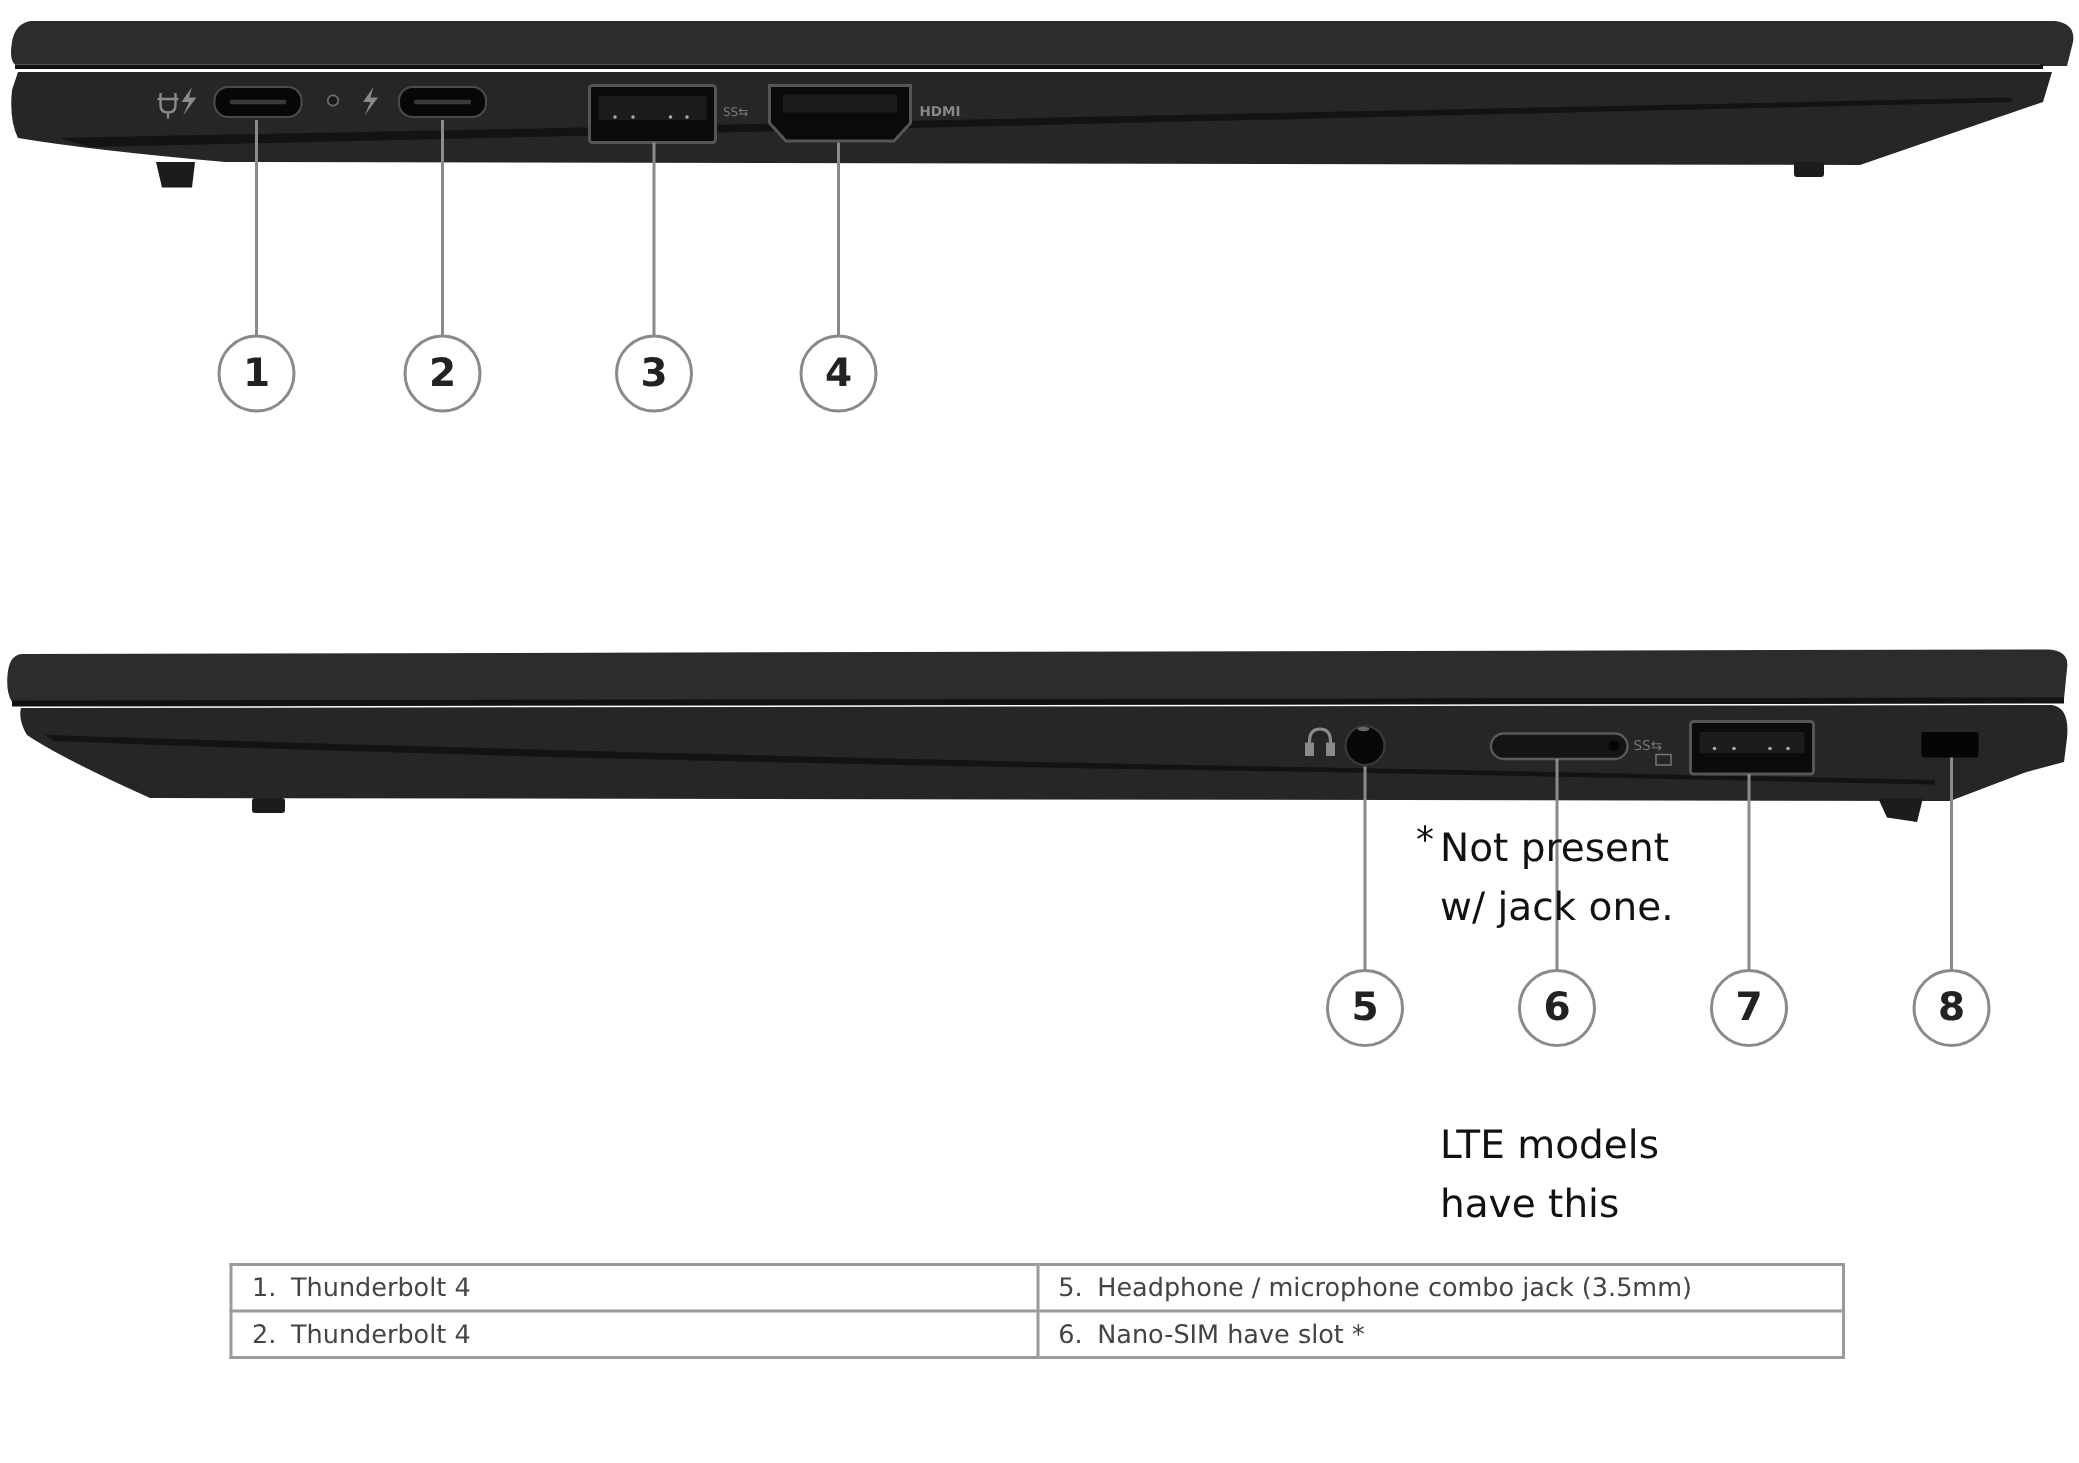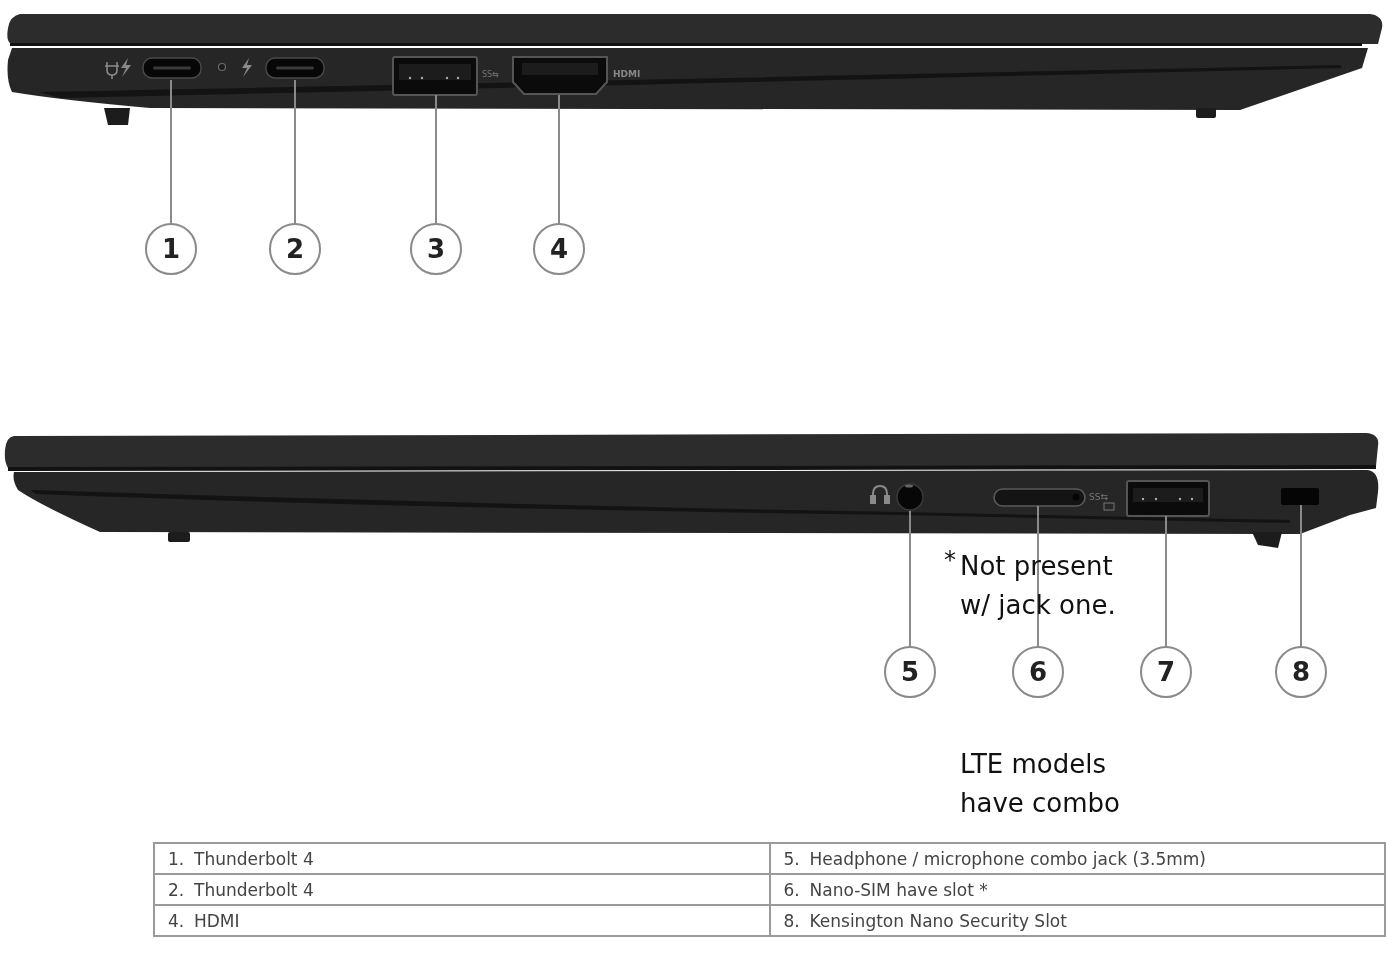--- a/index.html
+++ b/index.html
@@ -7,21 +7,21 @@
          font-family: "Liberation Sans", sans-serif; }
   svg.laptop { position: absolute; left: 0; top: 0; }
   .callout-line { position: absolute; width: 2px; background: #8a8a8a; }
   .callout { position: absolute; width: 52px; height: 52px; border: 2px solid #8a8a8a;
              border-radius: 50%; background: #fff; box-sizing: border-box;
              display: flex; align-items: center; justify-content: center;
              font-family: "DejaVu Sans", sans-serif; font-weight: bold; font-size: 26px; color: #222; }
   .note { position: absolute; font-family: "DejaVu Sans", sans-serif; font-size: 26px;
           color: #111; line-height: 39px; }
   .note .star { position: absolute; left: -16px; top: -6px; font-size: 24px; }
-  table.legend { position: absolute; left: 153px; top: 842px; width: 1233px;
+  table.legend { position: absolute; left: 153px; top: 842px; width: 1077px;
                  border-collapse: collapse; table-layout: fixed; }
   table.legend td { border: 2px solid #9a9a9a; height: 29px; padding: 0 0 0 13px;
                     font-family: "DejaVu Sans", sans-serif; font-size: 17px; color: #444;
                     white-space: nowrap; }
   table.legend td .num { display: inline-block; width: 26px; }
 </style>
 </head>
 <body>
 
 <svg class="laptop" width="1386" height="130" viewBox="0 0 1386 130">
@@ -133,31 +133,27 @@
     <span>8</span>
   </div>
 
 <div class="note" style="left:960px; top:547px;">
   <span class="star">*</span>
   <div>Not present</div>
   <div>w/ jack one.</div>
 </div>
 <div class="note" style="left:960px; top:703px;margin-top:42px;">
   <div>LTE models</div>
-  <div>have combo</div>
+  <div>have this</div>
 </div>
 
 <table class="legend">
   <tbody>
       <tr>
     <td><span class="num">1.</span><span>Thunderbolt 4</span></td>
     <td><span class="num">5.</span><span>Headphone / microphone combo jack (3.5mm)</span></td>
   </tr>
   <tr>
     <td><span class="num">2.</span><span>Thunderbolt 4</span></td>
     <td><span class="num">6.</span><span>Nano-SIM have slot *</span></td>
   </tr>
-  <tr>
-    <td><span class="num">4.</span><span>HDMI</span></td>
-    <td><span class="num">8.</span><span>Kensington Nano Security Slot</span></td>
-  </tr>
 </tbody>
   </table>
 
 </body></html>

